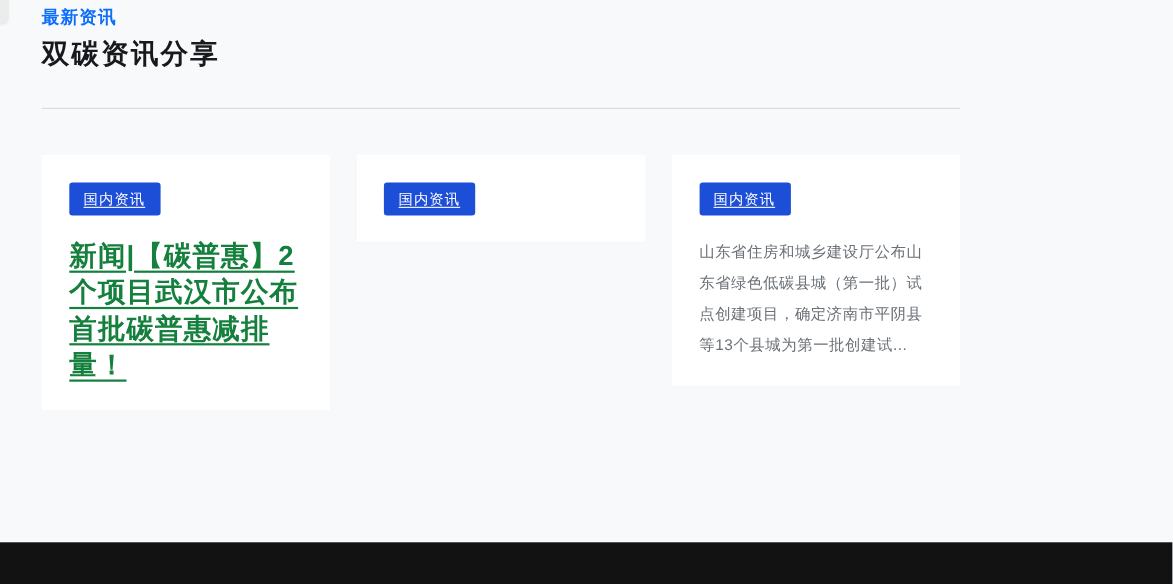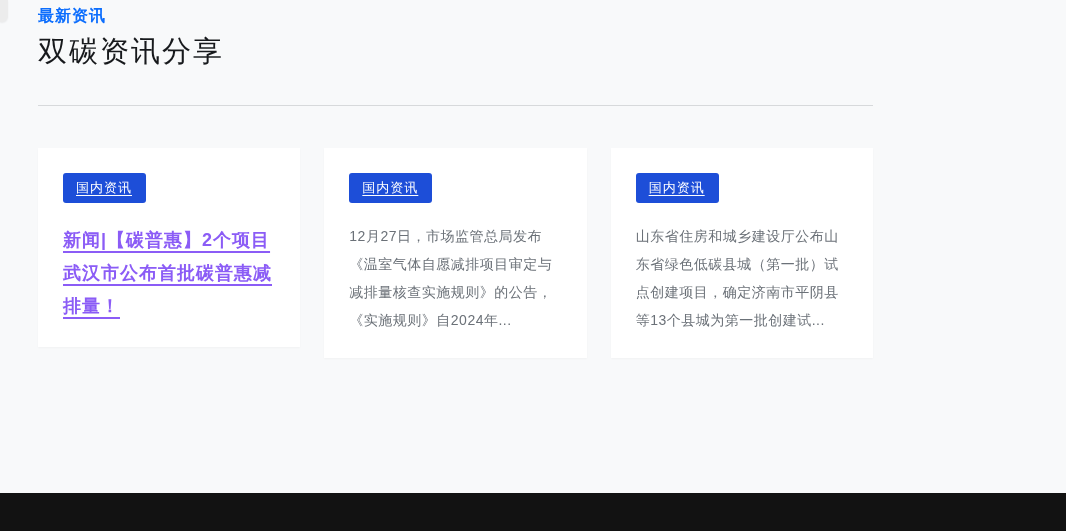--- a/index.html
+++ b/index.html
@@ -26,22 +26,22 @@
 
   .eyebrow {
     font-size: 16px;
     font-weight: 700;
     color: #0d6efd;
     letter-spacing: 1px;
   }
 
   .section-title {
     margin-top: 5px;
-    font-size: 29px;
-    font-weight: 400;
+    font-size: 25px;
+    font-weight: 700;
     color: #17191c;
     letter-spacing: 2px;
   }
 
   .divider {
     border: none;
     border-top: 1px solid #d7d9db;
     margin-top: 33px;
   }
 
@@ -69,24 +69,24 @@
     padding: 6px 14px 6px 13px;
     border-radius: 3px;
     text-decoration: underline;
     text-underline-offset: 3px;
     cursor: pointer;
   }
 
   .card-title {
     display: block;
     margin-top: 21px;
-    font-size: 18px;
+    font-size: 25px;
     line-height: 33px;
     font-weight: 700;
-    color: #8b5cf6;
+    color: #15803d;
     letter-spacing: 1px;
     text-decoration: underline;
     text-decoration-thickness: 2px;
     text-underline-offset: 5px;
     cursor: pointer;
   }
 
   .card-excerpt {
     margin-top: 19px;
     font-size: 14px;
@@ -119,21 +119,20 @@
 
     <div class="cards">
 
       <div class="card">
         <a class="badge-link">国内资讯</a>
         <a class="card-title">新闻|【碳普惠】2个项目武汉市公布首批碳普惠减排量！</a>
       </div>
 
       <div class="card">
         <a class="badge-link">国内资讯</a>
-        <p class="card-excerpt">12月27日，市场监管总局发布《温室气体自愿减排项目审定与减排量核查实施规则》的公告，《实施规则》自2024年...</p>
       </div>
 
       <div class="card">
         <a class="badge-link">国内资讯</a>
         <p class="card-excerpt">山东省住房和城乡建设厅公布山东省绿色低碳县城（第一批）试点创建项目，确定济南市平阴县等13个县城为第一批创建试...</p>
       </div>
 
     </div>
   </div>
 

